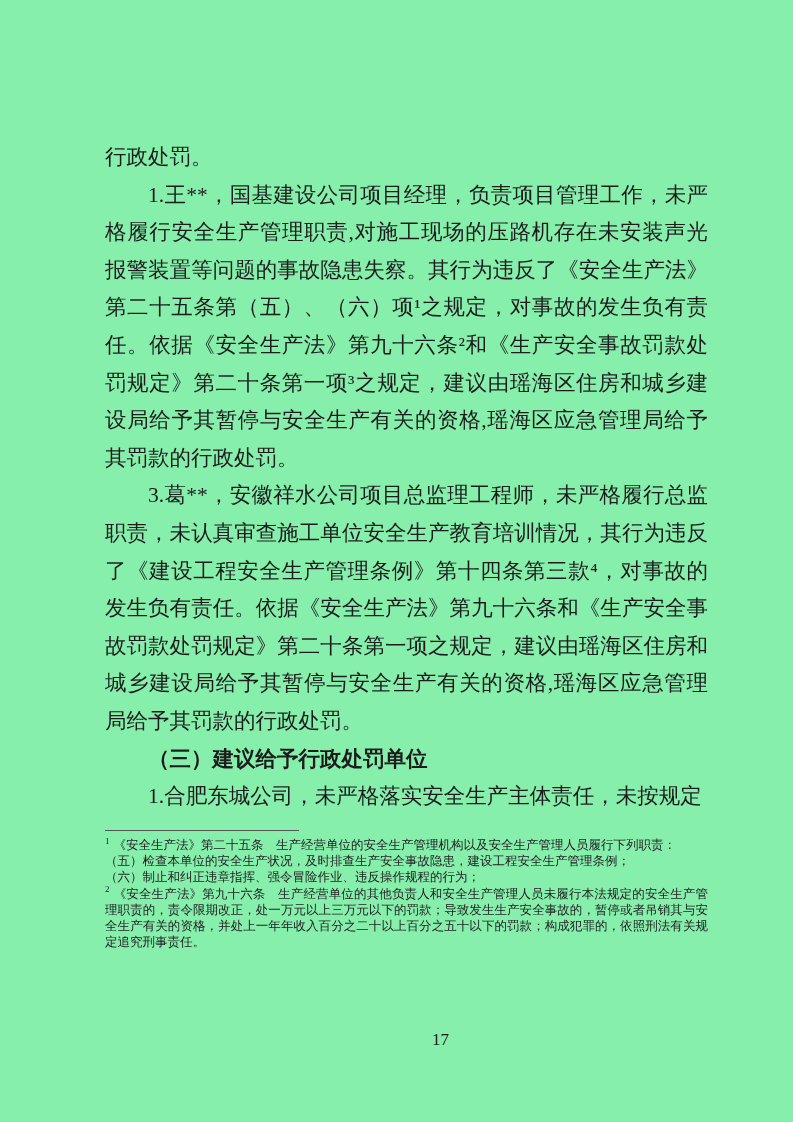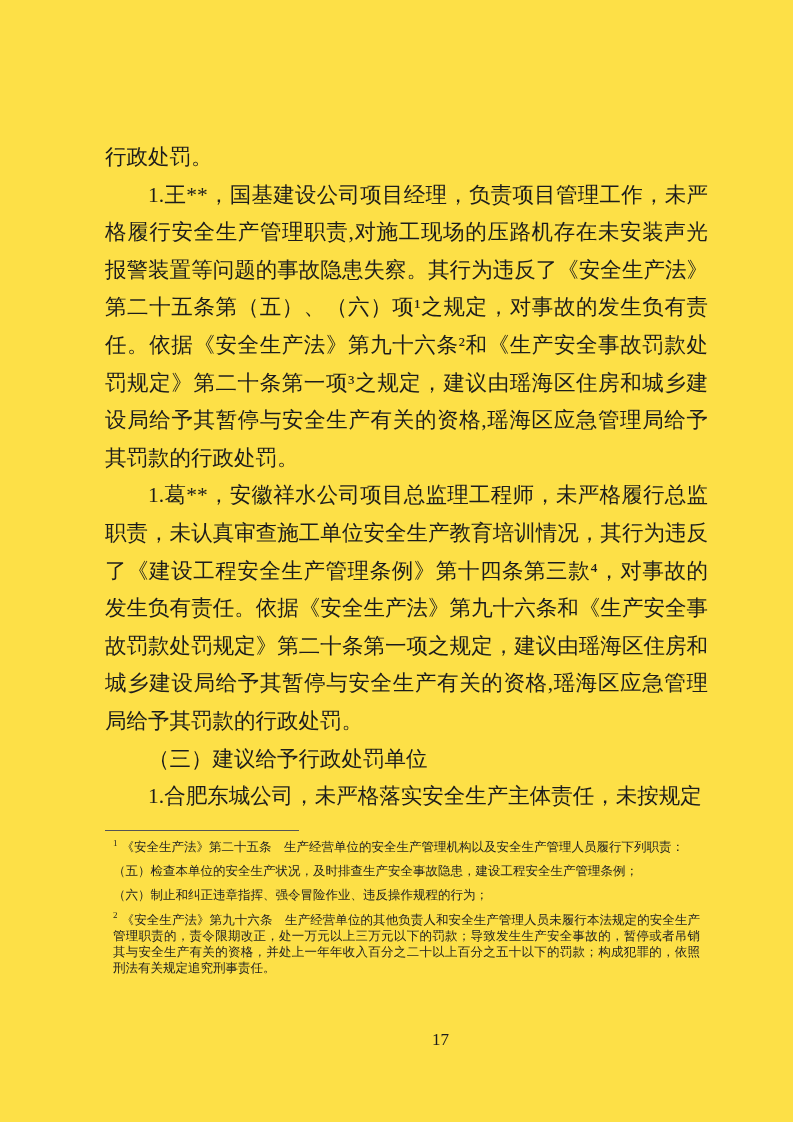--- a/index.html
+++ b/index.html
@@ -1,20 +1,20 @@
 <!DOCTYPE html>
 <html><head>
 <meta charset="utf-8">
 <style>
   html, body { margin: 0; padding: 0; background: #ffffff; }
   .page {
     position: relative;
     width: 793px;
     height: 1122px;
-    background: #fde047;
+    background: #86efac;
     color: #1c1c1c;
     font-family: "Liberation Serif", "DejaVu Serif", serif;
     overflow: hidden;
   }
   .body-text {
     position: absolute;
     left: 105px;
     top: 139px;
     width: 603px;
     font-size: 21.5px;
@@ -22,38 +22,38 @@
     text-align: justify;
   }
   .body-text p, .body-text h3 {
     margin: 0;
     padding: 0;
     font-size: 21.5px;
     line-height: 37.6px;
   }
   .para { text-indent: 2em; }
   .no-indent { text-indent: 0; }
-  .heading { font-weight: normal; text-indent: 2em; }
+  .heading { font-weight: bold; text-indent: 2em; }
   .footnotes {
     position: absolute;
     left: 105px;
     top: 830px;
     width: 603px;
     font-size: 12.5px;
     line-height: 16.2px;
     text-align: justify;
     color: #222;
   }
   .fn-sep {
     width: 194px;
     height: 0;
     border-top: 1px solid #555;
     margin-bottom: 6px;
   }
-  .fn { margin: 8px; }
+  .fn { margin: 0; }
   .fn sup {
     font-size: 9px;
     line-height: 0;
     vertical-align: super;
     margin-right: 4px;
   }
   .page-number {
     position: absolute;
     top: 1030px;
     left: 0;
@@ -65,21 +65,21 @@
   }
 </style>
 </head>
 <body>
 
 <div class="page">
 
   <main class="body-text">
     <p class="para no-indent">行政处罚。</p>
     <p class="para">1.王**，国基建设公司项目经理，负责项目管理工作，未严格履行安全生产管理职责,对施工现场的压路机存在未安装声光报警装置等问题的事故隐患失察。其行为违反了《安全生产法》第二十五条第（五）、（六）项¹之规定，对事故的发生负有责任。依据《安全生产法》第九十六条²和《生产安全事故罚款处罚规定》第二十条第一项³之规定，建议由瑶海区住房和城乡建设局给予其暂停与安全生产有关的资格,瑶海区应急管理局给予其罚款的行政处罚。</p>
-    <p class="para">1.葛**，安徽祥水公司项目总监理工程师，未严格履行总监职责，未认真审查施工单位安全生产教育培训情况，其行为违反了《建设工程安全生产管理条例》第十四条第三款⁴，对事故的发生负有责任。依据《安全生产法》第九十六条和《生产安全事故罚款处罚规定》第二十条第一项之规定，建议由瑶海区住房和城乡建设局给予其暂停与安全生产有关的资格,瑶海区应急管理局给予其罚款的行政处罚。</p>
+    <p class="para">3.葛**，安徽祥水公司项目总监理工程师，未严格履行总监职责，未认真审查施工单位安全生产教育培训情况，其行为违反了《建设工程安全生产管理条例》第十四条第三款⁴，对事故的发生负有责任。依据《安全生产法》第九十六条和《生产安全事故罚款处罚规定》第二十条第一项之规定，建议由瑶海区住房和城乡建设局给予其暂停与安全生产有关的资格,瑶海区应急管理局给予其罚款的行政处罚。</p>
     <h3 class="heading">（三）建议给予行政处罚单位</h3>
     <p class="para">1.合肥东城公司，未严格落实安全生产主体责任，未按规定</p>
   </main>
 
   <footer class="footnotes">
     <div class="fn-sep"></div>
 
     <div class="fn">
       <sup>1</sup><span>《安全生产法》第二十五条　生产经营单位的安全生产管理机构以及安全生产管理人员履行下列职责：</span>
     </div>

